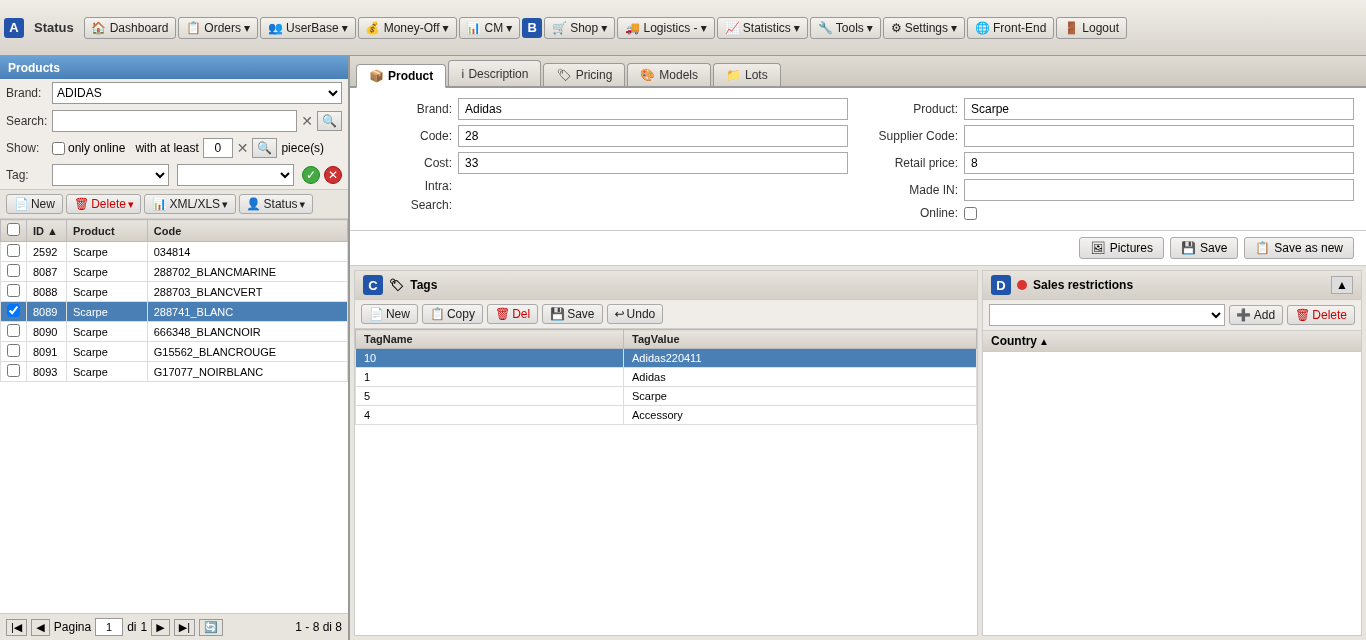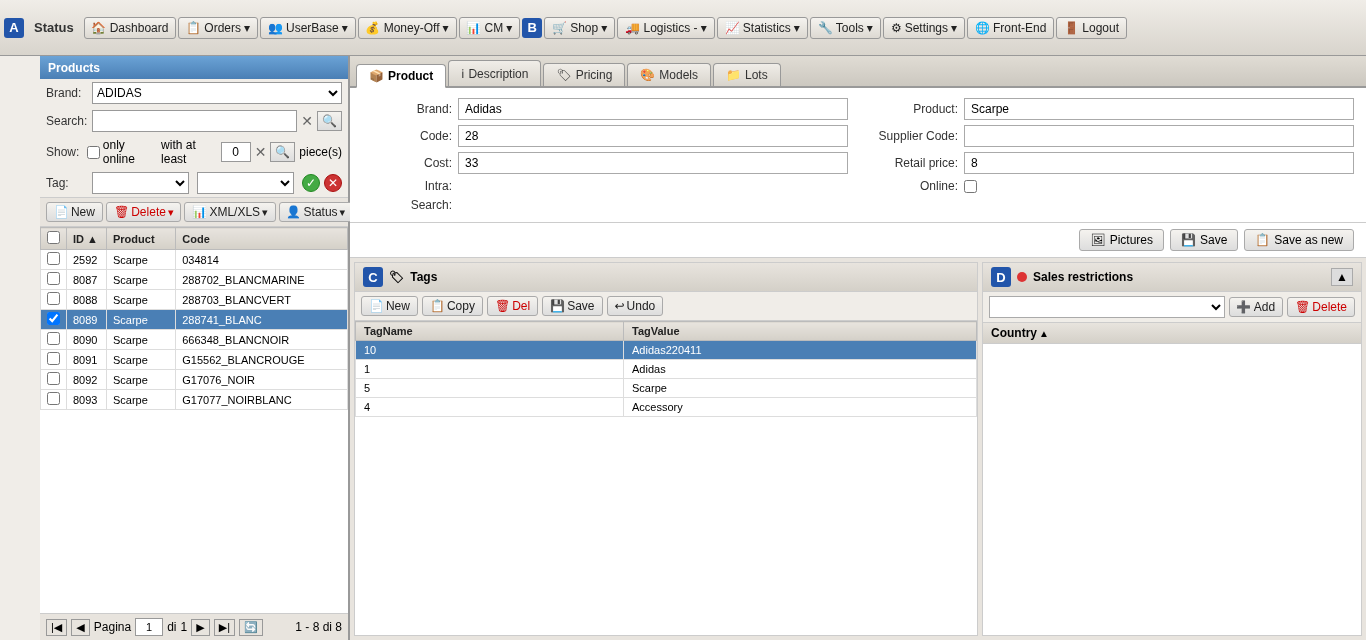--- a/index.html
+++ b/index.html
@@ -34,21 +34,20 @@
       height: 584px;
     }
 
     
     #left-panel {
       width: 350px;
       background: #f0ede8;
       border-right: 2px solid #999;
       display: flex;
       flex-direction: column;
-      padding-left: 40px;
     }
     #left-header {
       background: linear-gradient(to bottom, #6ba3d6, #4a7fb5);
       color: white;
       font-weight: bold;
       padding: 4px 8px;
       font-size: 13px;
     }
     .filter-row {
       display: flex; align-items: center; padding: 3px 6px; gap: 4px;
@@ -357,26 +356,20 @@
       <td>666348_BLANCNOIR</td>
     </tr>
             <tr>
       <td class="chk-col"><input type="checkbox" style=""></td>
       <td>8091</td>
       <td>Scarpe</td>
       <td>G15562_BLANCROUGE</td>
     </tr>
             <tr>
       <td class="chk-col"><input type="checkbox" style=""></td>
-      <td>8092</td>
-      <td>Scarpe</td>
-      <td>G17076_NOIR</td>
-    </tr>
-            <tr>
-      <td class="chk-col"><input type="checkbox" style=""></td>
       <td>8093</td>
       <td>Scarpe</td>
       <td>G17077_NOIRBLANC</td>
     </tr>
           </tbody>
       </table>
     </div>
 
     <div id="pagination">
       <button class="page-btn">|◀</button>
@@ -446,20 +439,24 @@
             <span class="form-label">Product:</span>
             <input type="text" class="form-input" value="Scarpe" style="">
           </div>
           <div class="form-row">
             <span class="form-label">Supplier Code:</span>
             <input type="text" class="form-input" value="" style="">
           </div>
           <div class="form-row">
             <span class="form-label">Retail price:</span>
             <input type="text" class="form-input" value="8" style="">
+          </div>
+          <div class="form-row">
+            <span class="form-label">Made IN:</span>
+            <input type="text" class="form-input" value="" style="">
           </div>
           <div class="form-row">
             <span class="form-label">Online:</span>
             <input type="checkbox" style="">
           </div>
         </div>
       </div>
     </div>
 
     <div id="action-row">

